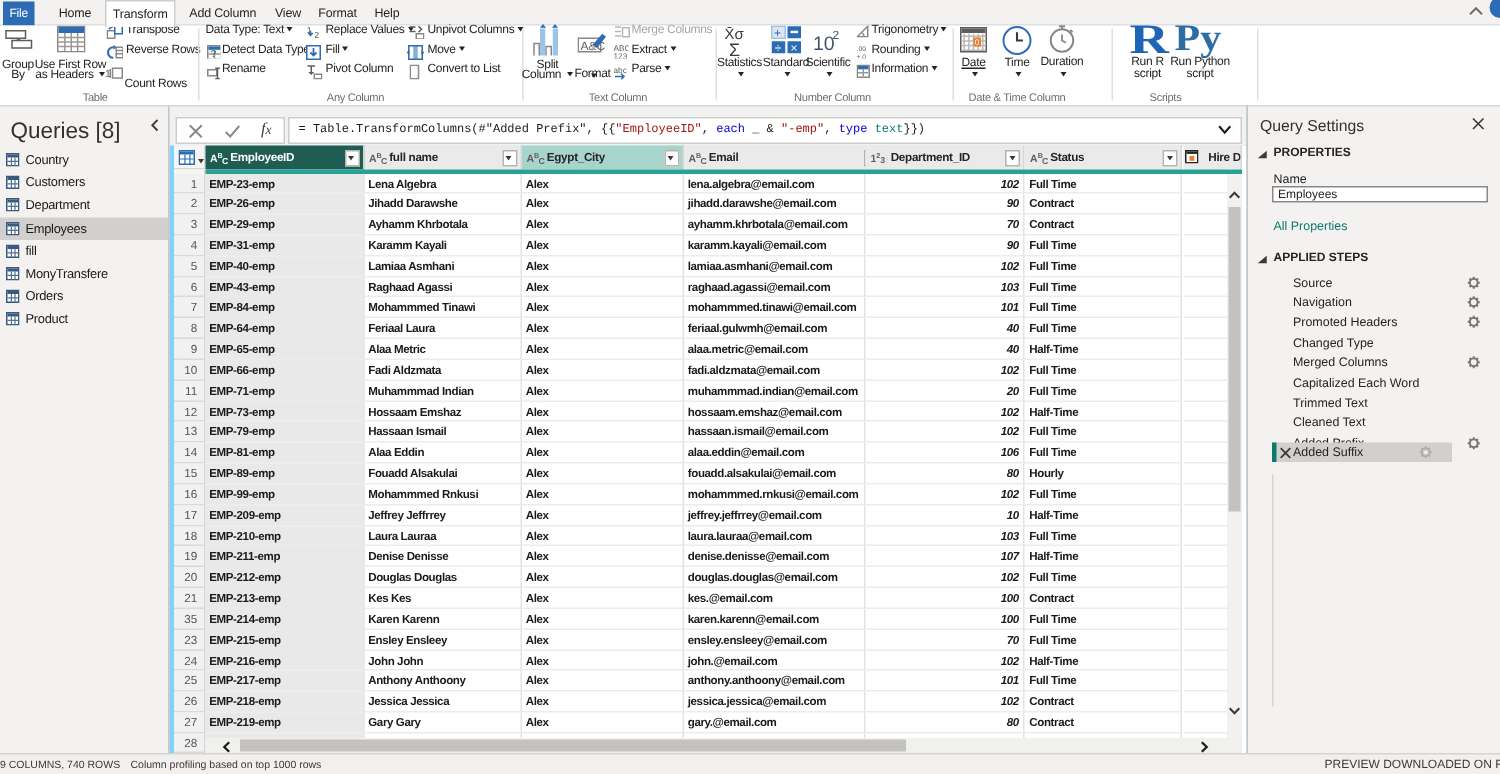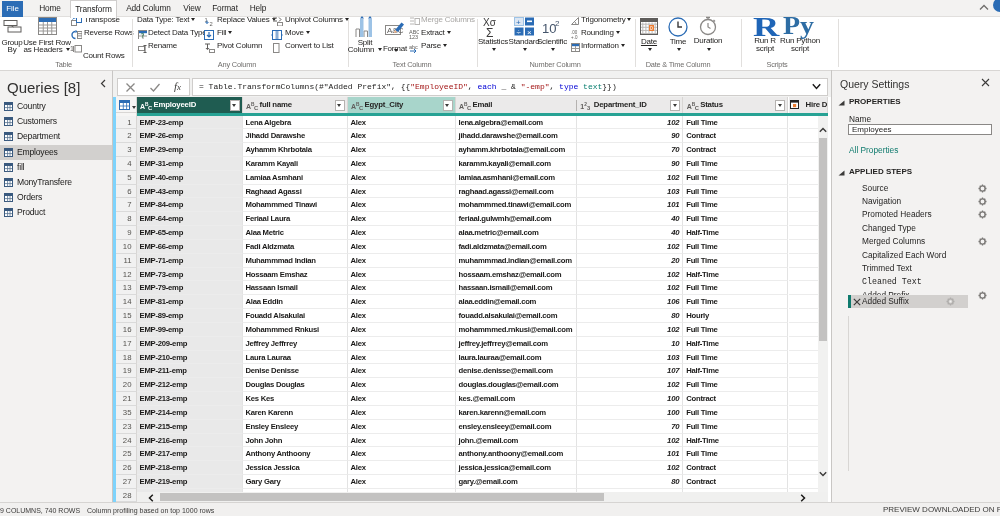--- a/index.html
+++ b/index.html
@@ -892,21 +892,21 @@
             <circle cx="4.5" cy="4.5" r="1" fill="#f3f2f1" stroke="none"></circle>
           </svg>
         </span>
       </div>
       <div class="step" style="top:177.5px;">
         <span class="st">Capitalized Each Word</span>
       </div>
       <div class="step" style="top:190.9px;">
         <span class="st">Trimmed Text</span>
       </div>
-      <div class="step" style="top:204.3px;font-family:Liberation Mono, monospace;">
+      <div class="step" style="top:204.3px;">
         <span class="st">Cleaned Text</span>
       </div>
       <div class="step" style="top:217.7px;">
         <span class="st">Added Prefix</span>
         <span style="position:absolute;right:13px;top:2px;">
           <svg width="9" height="9" viewBox="0 0 9 9">
             <g fill="none" stroke="#797775" stroke-width="1.3">
               <circle cx="4.5" cy="4.5" r="2.6"></circle>
               <path d="M4.5 0.5v1.6M4.5 6.9v1.6M0.5 4.5h1.6M6.9 4.5h1.6M1.7 1.7l1.1 1.1M6.2 6.2l1.1 1.1M7.3 1.7L6.2 2.8M2.8 6.2L1.7 7.3"></path>
             </g>

